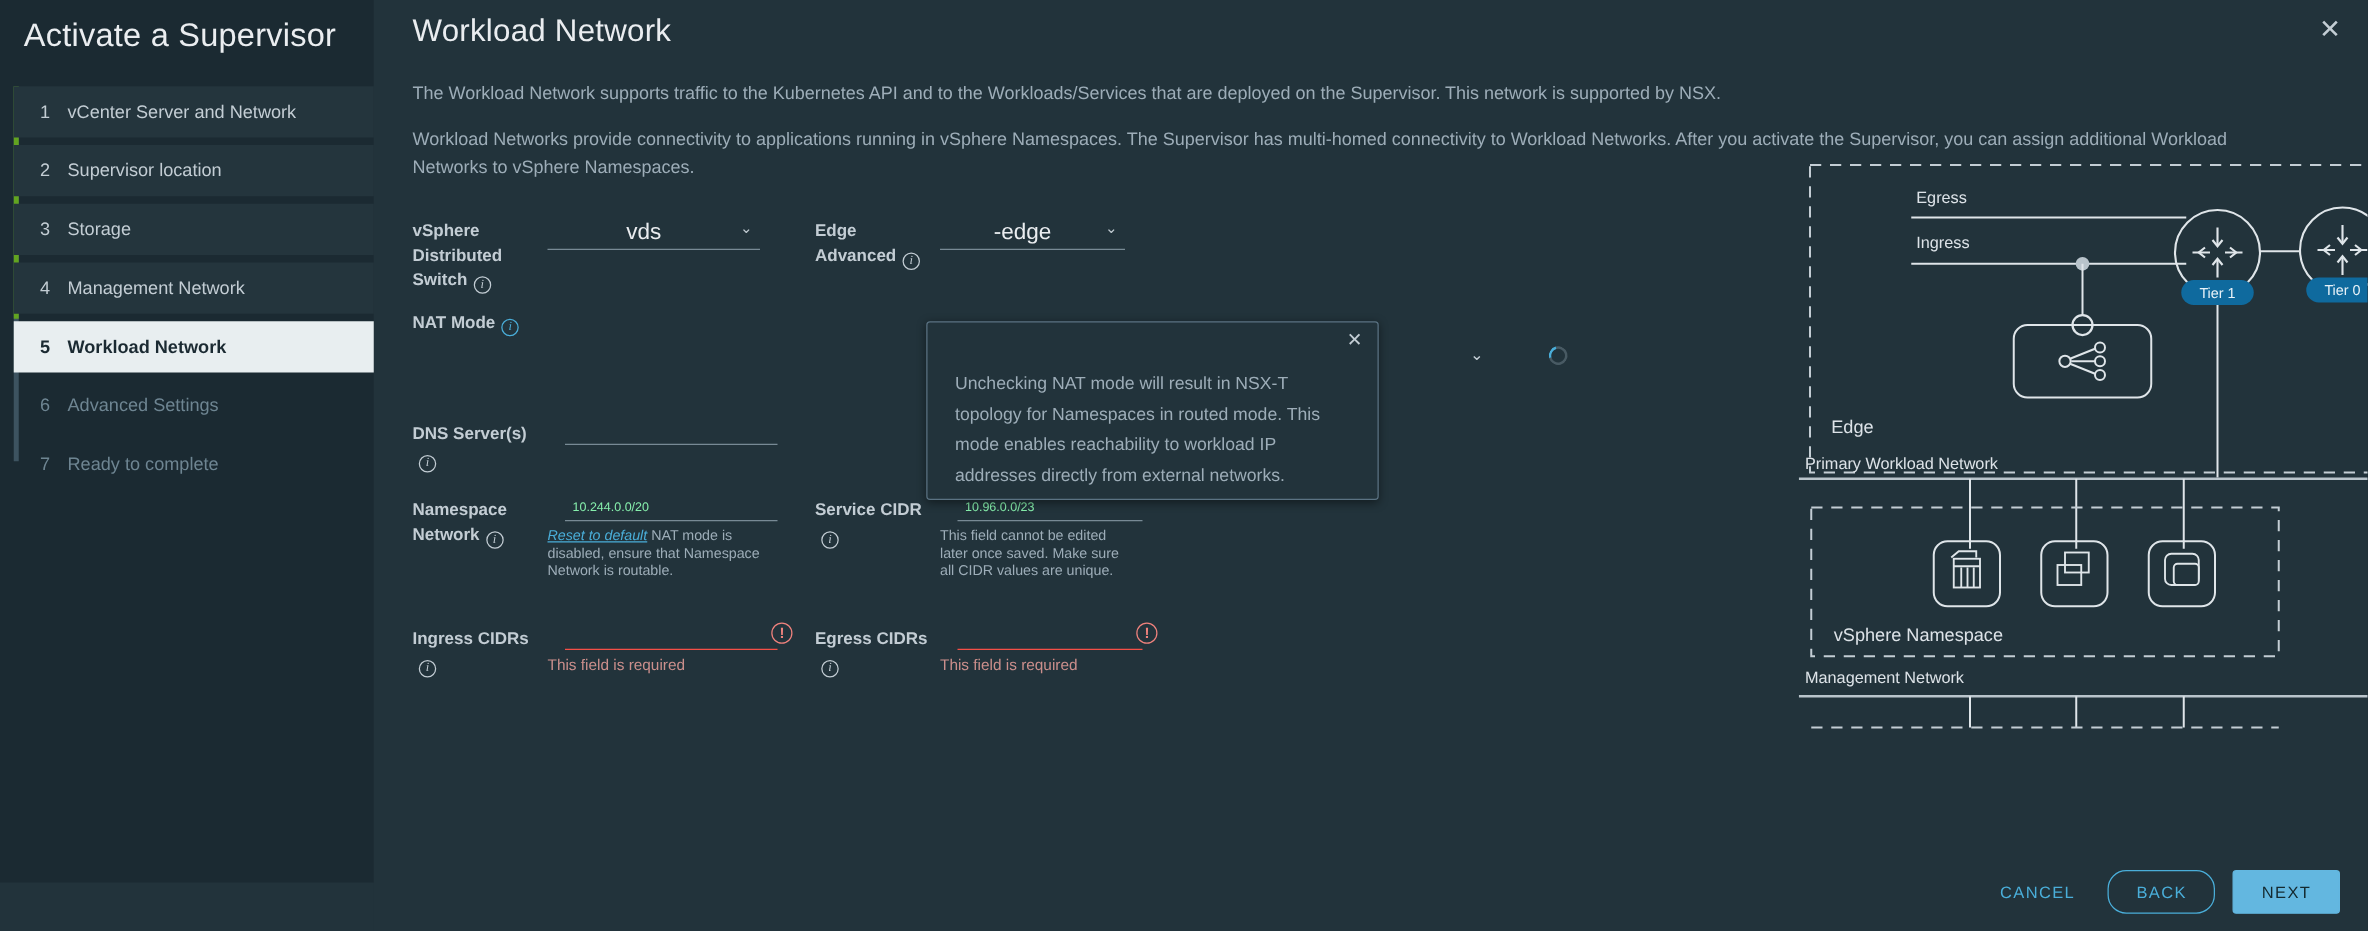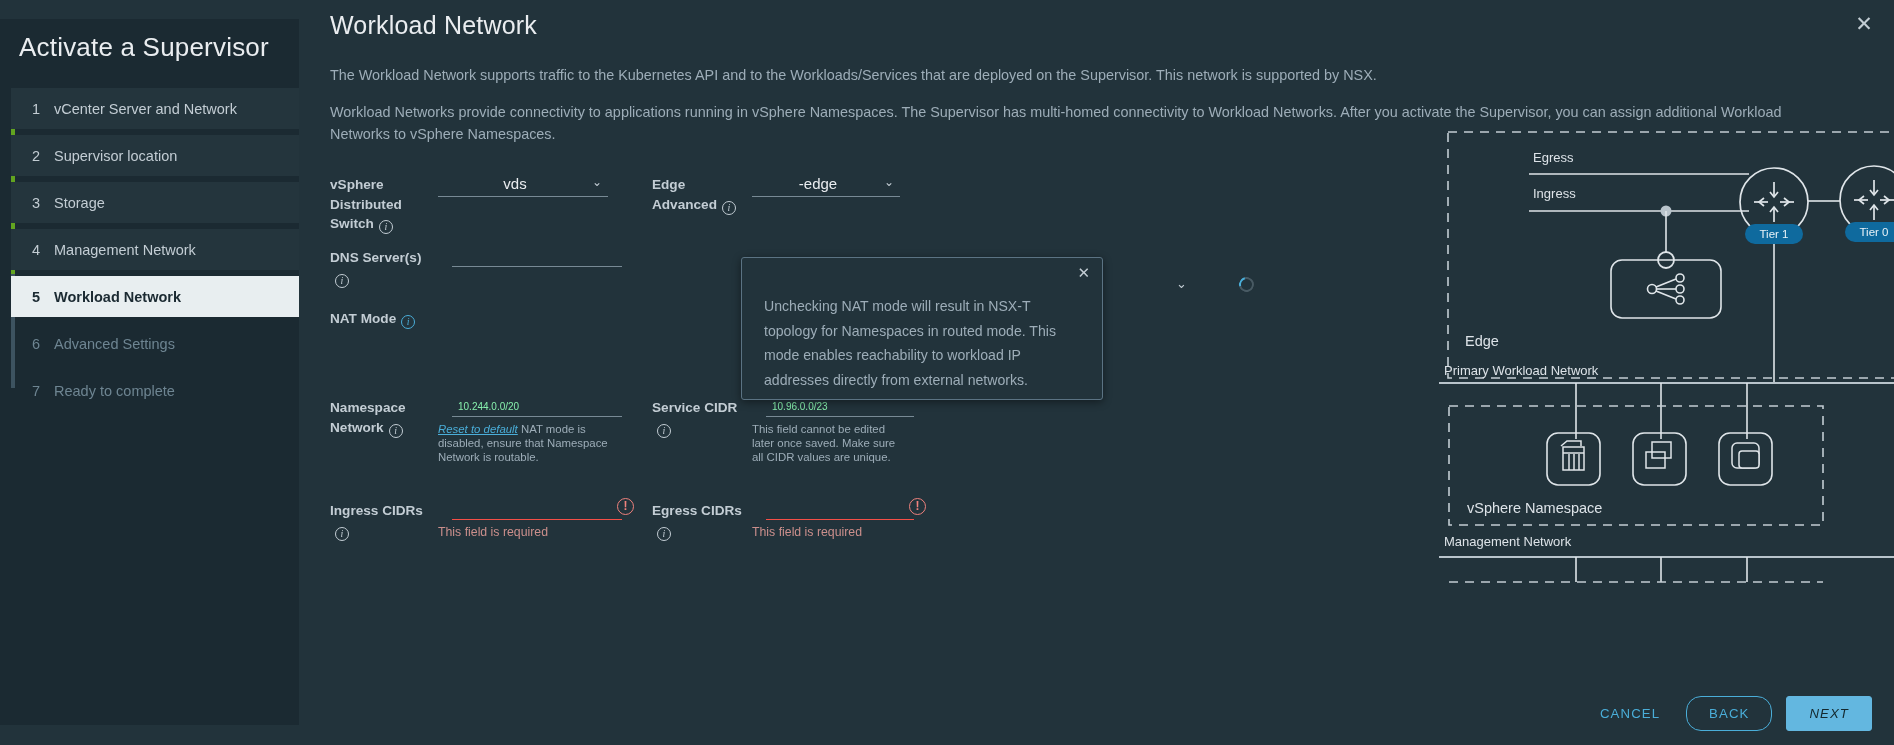--- a/index.html
+++ b/index.html
@@ -9,21 +9,20 @@
     font-family: "Liberation Sans", sans-serif;
     overflow: hidden;
   }
   .wizard { display: flex; width: 1894px; height: 745px; position: relative; }
 
   
   .sidebar {
     width: 299px; min-width: 299px; height: 706px;
     background: #1b2a32;
     position: relative;
-    margin-top: 19px;
   }
   .wizard-title {
     color: #eaedf0; font-size: 26px; font-weight: 400;
     padding: 13px 0 0 19px; letter-spacing: .2px;
   }
   .steps { margin-top: 25px; position: relative; padding-left: 11px; }
   .step-rail {
     position: absolute; left: 11px; top: 0; width: 4px; height: 300px;
     background: #3d5360;
   }
@@ -72,21 +71,21 @@
   .underline-input {
     border: none; border-bottom: 1px solid #788a95; background: transparent;
     color: #86efac; font-size: 10px; width: 100%; padding: 2px 2px 4px 6px;
     font-family: "Liberation Sans", sans-serif; outline: none; margin-left: 14px;
   }
   .underline-input.err { border-bottom: 1px solid #f54f47; }
   .select-wrap { position: relative; width: 100%; }
   .select-wrap select {
     appearance: none; -webkit-appearance: none;
     border: none; border-bottom: 1px solid #788a95; background: transparent;
-    color: #eaedf0; font-size: 15px; width: 100%; padding: 2px 22px 4px 6px;
+    color: #eaedf0; font-size: 18px; width: 100%; padding: 2px 22px 4px 6px;
     font-family: "Liberation Sans", sans-serif; outline: none; text-align: center;
   }
   .select-wrap .chev {
     position: absolute; right: 6px; top: 2px; pointer-events: none;
     color: #c3cdd4; font-size: 12px;
   }
   .helper { color: #9dadb8; font-size: 11.4px; line-height: 14px; margin-top: 5px; }
   .helper a { color: #4aaed9; text-decoration: underline; font-style: italic; }
   .err-text { color: #c99; color: #cb8f8c; font-size: 12.3px; margin-top: 5px; }
   .err-icon {
@@ -142,21 +141,21 @@
     font-family: "Liberation Sans", sans-serif;
   }
   .btn-outline {
     color: #4aaed9; font-size: 13.2px; letter-spacing: 1.1px;
     background: none; border: 1px solid #4aaed9; border-radius: 15px;
     cursor: pointer; padding: 9px 22px; font-family: "Liberation Sans", sans-serif;
   }
   .btn-primary {
     color: #14292f; font-size: 13.2px; letter-spacing: 1.1px;
     background: #63b7e0; border: 1px solid #63b7e0; border-radius: 3px;
-    cursor: pointer; padding: 9px 22px; font-family: "Liberation Sans", sans-serif; font-style: italic;
+    cursor: pointer; padding: 9px 22px; font-family: "Liberation Sans", sans-serif;
   }
 </style>
 </head>
 <body>
 
 <div class="wizard">
 
   <div class="sidebar">
     <div class="wizard-title">Activate a Supervisor</div>
     <div class="steps">
@@ -223,35 +222,35 @@
         <div class="fctl narrow">
           <div class="select-wrap">
             <select>
               <option>-edge</option>
             </select>
             <span class="chev">⌄</span>
           </div>
         </div>
       </div>
 
+      <div class="frow" style="height:86px;">
+        <div class="flabel">
+          <span>NAT Mode</span><span class="info-i blue">i</span>
+        </div>
+        <div class="fctl">
+          <input type="checkbox" style="opacity: 0;">
+        </div>
+      </div>
+
       <div class="frow" style="height:58px;">
         <div class="flabel">
           <span>DNS Server(s)</span><span class="info-i">i</span>
         </div>
         <div class="fctl">
           <input class="underline-input" value="" style="">
-        </div>
-      </div>
-
-      <div class="frow" style="height:86px;">
-        <div class="flabel">
-          <span>NAT Mode</span><span class="info-i blue">i</span>
-        </div>
-        <div class="fctl">
-          <input type="checkbox" style="opacity: 0;">
         </div>
       </div>
 
       <div class="frow" style="height:100px;">
         <div class="flabel">
           <span>Namespace Network</span><span class="info-i">i</span>
         </div>
         <div class="fctl">
           <input class="underline-input" value="10.244.0.0/20" style="">
           <div class="helper">

